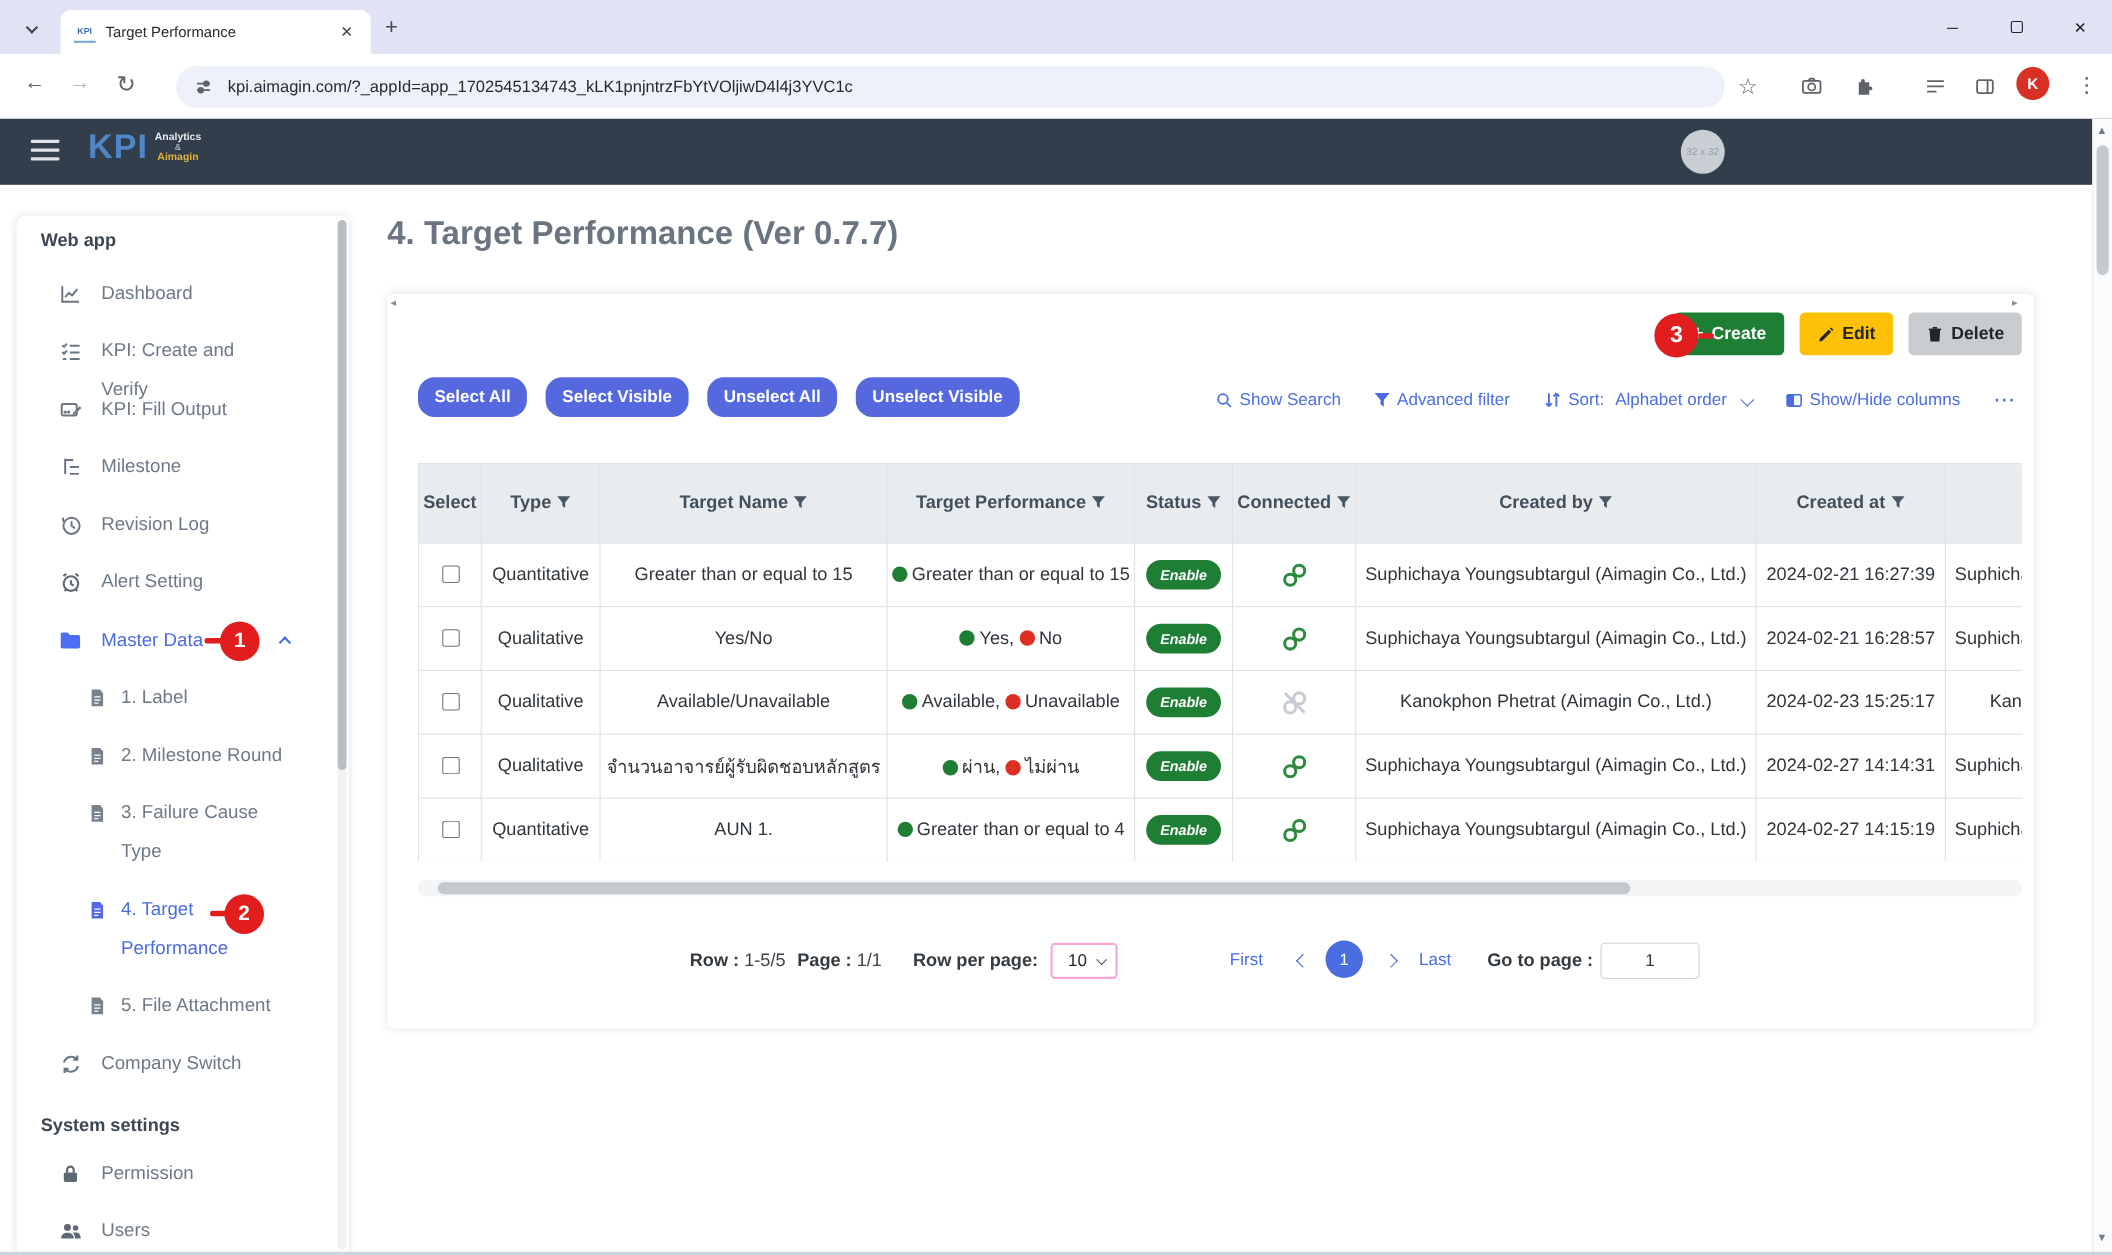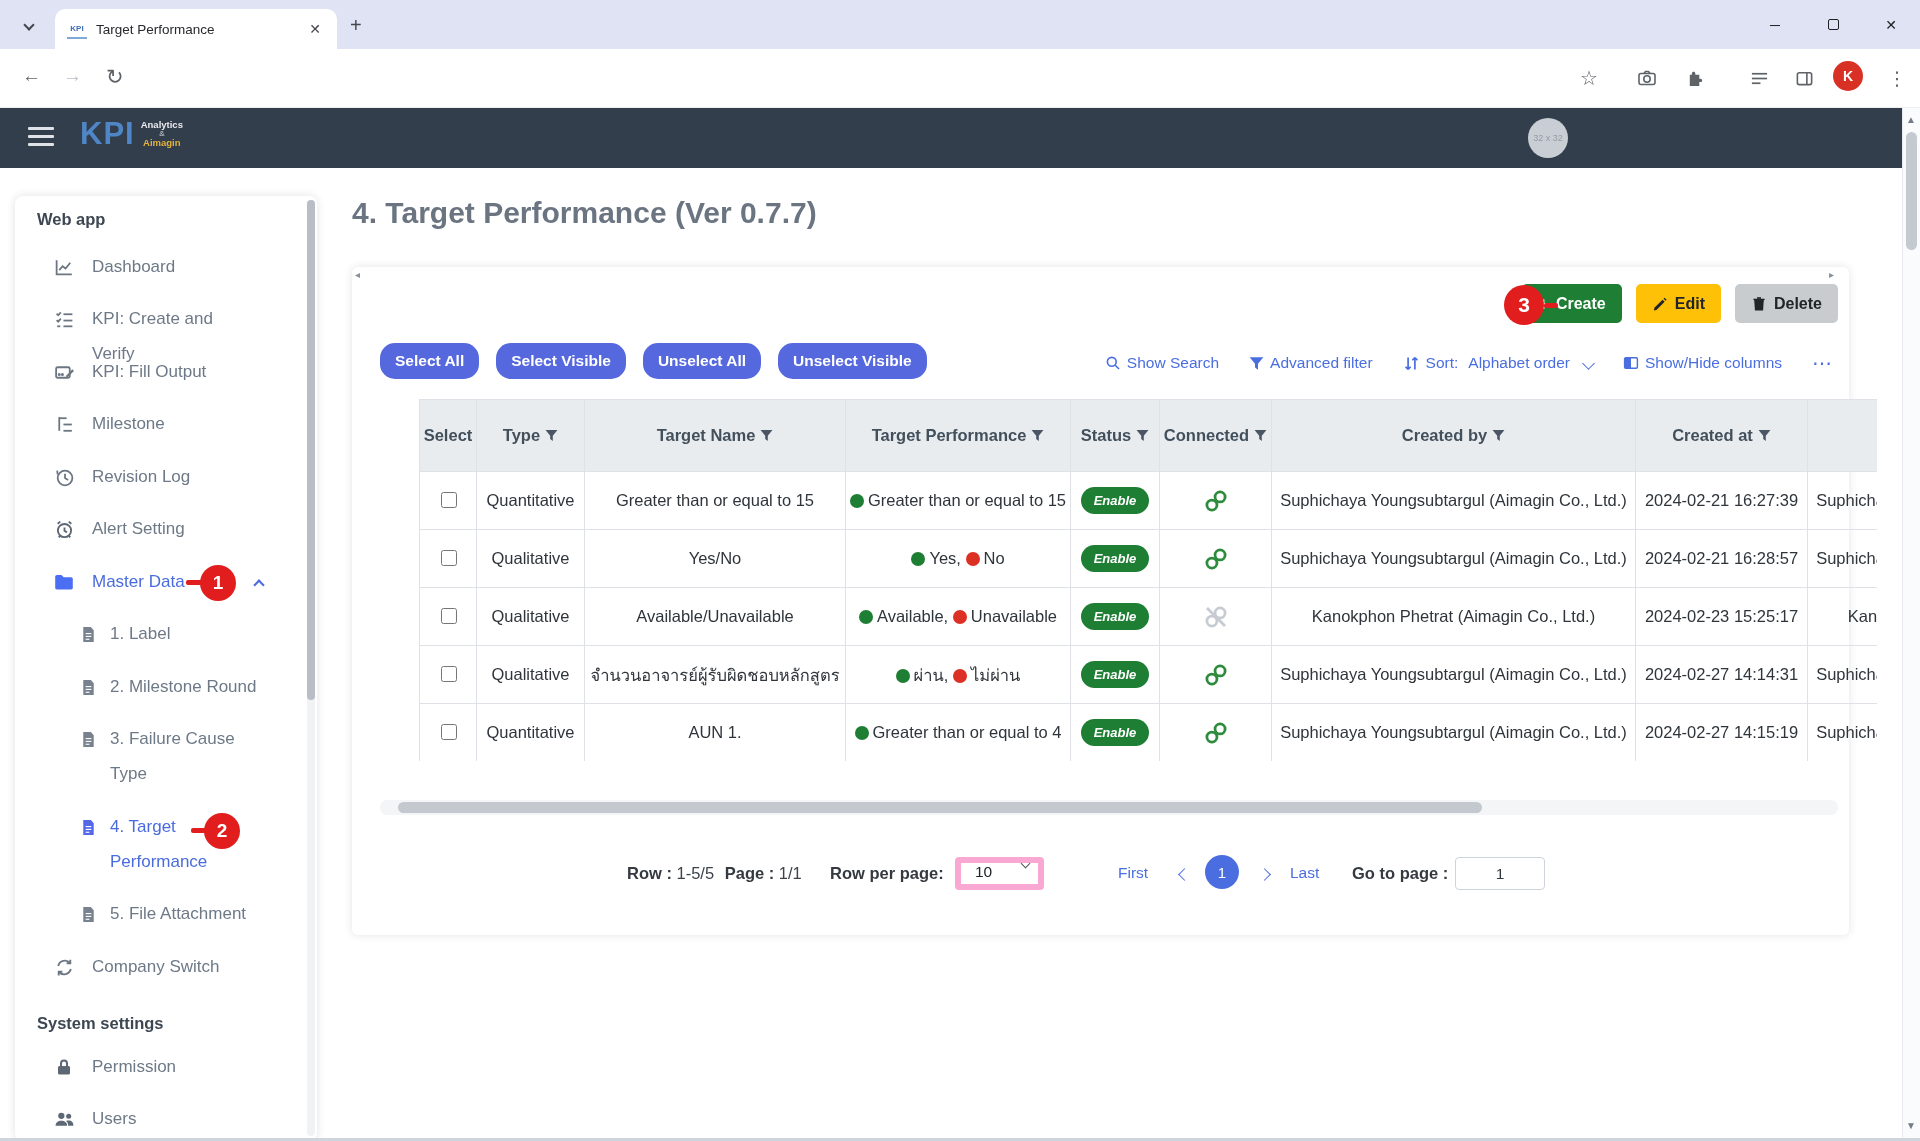--- a/index.html
+++ b/index.html
@@ -79,21 +79,21 @@
 
   .selrow{position:absolute;left:28px;top:76px;display:flex;gap:17px;}
   .bluebtn{background:#5568de;color:#fff;font-size:15.5px;font-weight:bold;border-radius:15px;
            padding:9px 15px;cursor:pointer;}
 
   .ttools{position:absolute;right:16px;top:84px;display:flex;align-items:center;gap:30px;
           color:#4a6ee0;font-size:15.5px;}
   .ttool{display:flex;align-items:center;gap:6px;cursor:pointer;}
   .sortval{color:#4a6ee0;margin-left:4px;}
 
-  .tablewrap{position:absolute;left:28px;top:132px;width:1458px;height:362px;overflow:hidden;margin-left:39px;}
+  .tablewrap{position:absolute;left:28px;top:154px;width:1458px;height:362px;overflow:hidden;}
   table.grid{border-collapse:collapse;table-layout:fixed;width:1752px;}
   table.grid th{height:72px;background:#e9ecef;border:1px solid #dee2e6;font-size:16.5px;
                 font-weight:bold;color:#42505c;text-align:center;}
   table.grid td{height:58px;border:1px solid #dee2e6;font-size:16.5px;color:#2f353b;
                 text-align:center;overflow:hidden;white-space:nowrap;}
   .funnel{width:13px;height:13px;fill:#4a5663;margin-left:5px;vertical-align:-1px;}
   .dot{display:inline-block;width:14px;height:14px;border-radius:50%;margin-right:4px;vertical-align:-2px;}
   .dot.green{background:#1e7e34;} .dot.red{background:#dc3024;}
   .pill{display:inline-block;background:#1e7e34;color:#fff;font-size:13px;font-weight:bold;
         padding:6px 13px;border-radius:15px;font-style:italic;}
@@ -102,22 +102,22 @@
 
   .hscroll{position:absolute;left:28px;top:533px;width:1458px;height:15px;background:#f4f5f7;
            border-radius:7px;}
   .hthumb{position:absolute;left:18px;top:2px;width:1084px;height:11px;background:#c4c9cf;border-radius:6px;}
   .harrow{position:absolute;top:2px;font-size:10px;color:#85909b;}
 
   .pgn{position:absolute;left:0;top:588px;width:1497px;height:40px;font-size:16.5px;color:#3c434a;}
   .pgn .abs{position:absolute;top:9px;white-space:nowrap;}
   .pgn b{color:#343a40;}
   .pgn .blue{color:#4a6ee0;cursor:pointer;}
-  .pselect{position:absolute;left:603px;top:2px;width:89px;height:33px;border:6px solid #f9a8d4;
-           border-radius:4px;display:flex;align-items:flex-start;justify-content:space-between;
+  .pselect{position:absolute;left:603px;top:2px;width:61px;height:33px;border:2px solid #f9a8d4;
+           border-radius:4px;display:flex;align-items:center;justify-content:space-between;
            padding:0 9px 0 14px;font-size:15.5px;color:#212529;cursor:pointer;}
   .pcircle{position:absolute;left:853px;top:0;width:34px;height:34px;border-radius:50%;background:#4a6ee0;
            color:#fff;font-size:15px;display:flex;align-items:center;justify-content:center;cursor:pointer;}
   .goinput{position:absolute;left:1103px;top:2px;width:90px;height:33px;border:1px solid #ced4da;
            border-radius:4px;text-align:center;font-size:15.5px;color:#343a40;font-family:inherit;}
 
   .footer{position:absolute;right:58px;top:1160px;font-size:16px;color:#4c545c;}
   .footer b{color:#343a40;}
 
   .vscroll{position:absolute;right:0;top:108px;width:18px;height:1033px;background:#fafbfd;
@@ -159,20 +159,31 @@
       <span>─</span>
       <span><i class="maxbox"></i></span>
       <span>✕</span>
     </div>
   </div>
 
   <div class="toolbar">
     <div class="navbtn" style="left:22px">←</div>
     <div class="navbtn" style="left:63px;color:#b8bcc2">→</div>
     <div class="navbtn" style="left:106px;font-size:21px">↻</div>
+    <div class="urlpill">
+      <svg width="18" height="18" viewBox="0 0 18 18">
+        <g stroke="#5f6368" stroke-width="1.6" fill="#5f6368">
+          <line x1="3" y1="6" x2="15" y2="6"></line>
+            <circle cx="11.5" cy="6" r="2.1"></circle>
+          <line x1="3" y1="12" x2="15" y2="12"></line>
+            <circle cx="6.5" cy="12" r="2.1"></circle>
+        </g>
+      </svg>
+      <span class="urltext">kpi.aimagin.com/?_appId=app_1702545134743_kLK1pnjntrzFbYtVOljiwD4l4j3YVC1c</span>
+    </div>
     <div class="chromeico" style="left:1578px;font-size:20px">☆</div>
     <div class="chromeico" style="left:1636px">
       <svg width="20" height="20" viewBox="0 0 20 20" fill="none" stroke="#5f6368" stroke-width="1.6">
         <rect x="2" y="5.5" width="16" height="11" rx="2"></rect>
           <circle cx="10" cy="11" r="3.2"></circle>
           <path d="M7 5.5l1.5-2h3l1.5 2"></path>
       </svg>
     </div>
     <div class="chromeico" style="left:1684px">
       <svg width="19" height="19" viewBox="0 0 20 20" fill="#5f6368">

